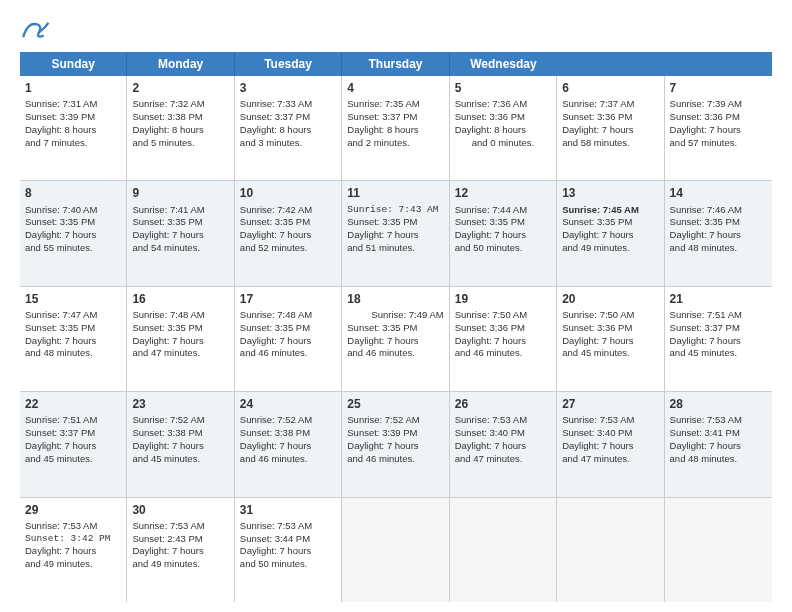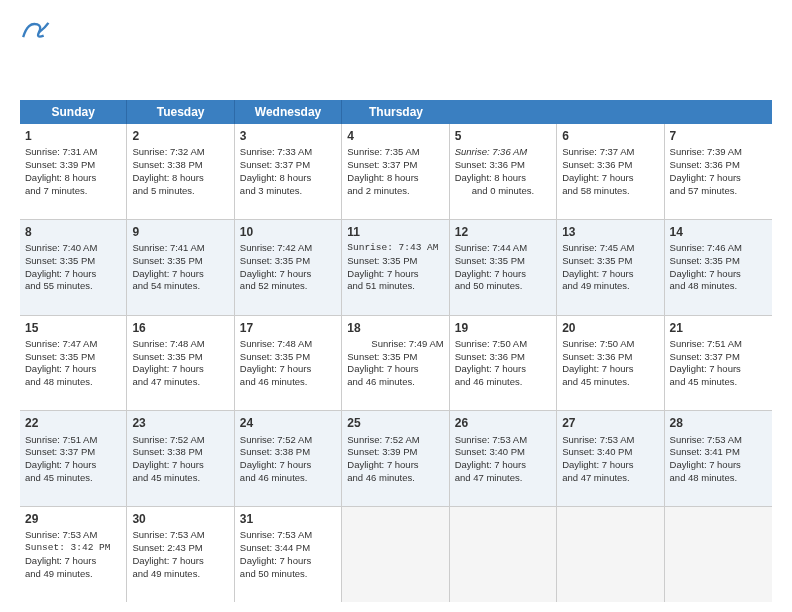--- a/index.html
+++ b/index.html
@@ -41,21 +41,20 @@
       color: #333;
     }
     .subtitle {
       font-size: 15px;
       color: #555;
     }
     .calendar {
       flex: 1;
       display: flex;
       flex-direction: column;
-      margin-top: 48px;
     }
     .cal-header {
       display: grid;
       grid-template-columns: repeat(7, 1fr);
       background: #3a7fc1;
     }
     .cal-header-cell {
       color: #fff;
       font-size: 12px;
       font-weight: bold;
@@ -116,23 +115,24 @@
     </div>
     <div class="title-block">
       <div class="main-title"></div>
       <div class="subtitle"></div>
     </div>
   </div>
 
   <div class="calendar">
     <div class="cal-header">
     <div class="cal-header-cell">Sunday</div>
+        <div class="cal-header-cell">Monday</div>
         <div class="cal-header-cell">Tuesday</div>
+        <div class="cal-header-cell">Thursday</div>
         <div class="cal-header-cell">Wednesday</div>
-        <div class="cal-header-cell">Thursday</div>
       </div>
     <div class="cal-body">
     <div class="cal-row">
           <div class="cal-cell">
             <span class="day-num">1</span>
             <span style="display: block;">Sunrise: 7:31 AM</span>
             <span style="display: block;">Sunset: 3:39 PM</span>
             <span style="display: block;">Daylight: 8 hours</span>
             <span style="display: block;">and 7 minutes.</span>
           </div>
@@ -152,21 +152,21 @@
           </div>
           <div class="cal-cell">
             <span class="day-num">4</span>
             <span style="display: block;">Sunrise: 7:35 AM</span>
             <span style="display: block;">Sunset: 3:37 PM</span>
             <span style="display: block;">Daylight: 8 hours</span>
             <span style="display: block;">and 2 minutes.</span>
           </div>
           <div class="cal-cell">
             <span class="day-num">5</span>
-            <span style="display: block; font-style: italic;">Sunrise: 7:36 AM</span>
+            <span style="display: block;">Sunrise: 7:36 AM</span>
             <span style="display: block;">Sunset: 3:36 PM</span>
             <span style="display: block;">Daylight: 8 hours</span>
             <span style="display: block; text-align: center;">and 0 minutes.</span>
           </div>
           <div class="cal-cell">
             <span class="day-num">6</span>
             <span style="display: block;">Sunrise: 7:37 AM</span>
             <span style="display: block;">Sunset: 3:36 PM</span>
             <span style="display: block;">Daylight: 7 hours</span>
             <span style="display: block;">and 58 minutes.</span>
@@ -210,21 +210,21 @@
           </div>
           <div class="cal-cell">
             <span class="day-num">12</span>
             <span style="display: block;">Sunrise: 7:44 AM</span>
             <span style="display: block;">Sunset: 3:35 PM</span>
             <span style="display: block;">Daylight: 7 hours</span>
             <span style="display: block;">and 50 minutes.</span>
           </div>
           <div class="cal-cell">
             <span class="day-num">13</span>
-            <span style="display: block;">Sunrise: 7:45 AM</span>
+            <span style="display: block; font-weight: bold;">Sunrise: 7:45 AM</span>
             <span style="display: block;">Sunset: 3:35 PM</span>
             <span style="display: block;">Daylight: 7 hours</span>
             <span style="display: block;">and 49 minutes.</span>
           </div>
           <div class="cal-cell">
             <span class="day-num">14</span>
             <span style="display: block;">Sunrise: 7:46 AM</span>
             <span style="display: block;">Sunset: 3:35 PM</span>
             <span style="display: block;">Daylight: 7 hours</span>
             <span style="display: block;">and 48 minutes.</span>

